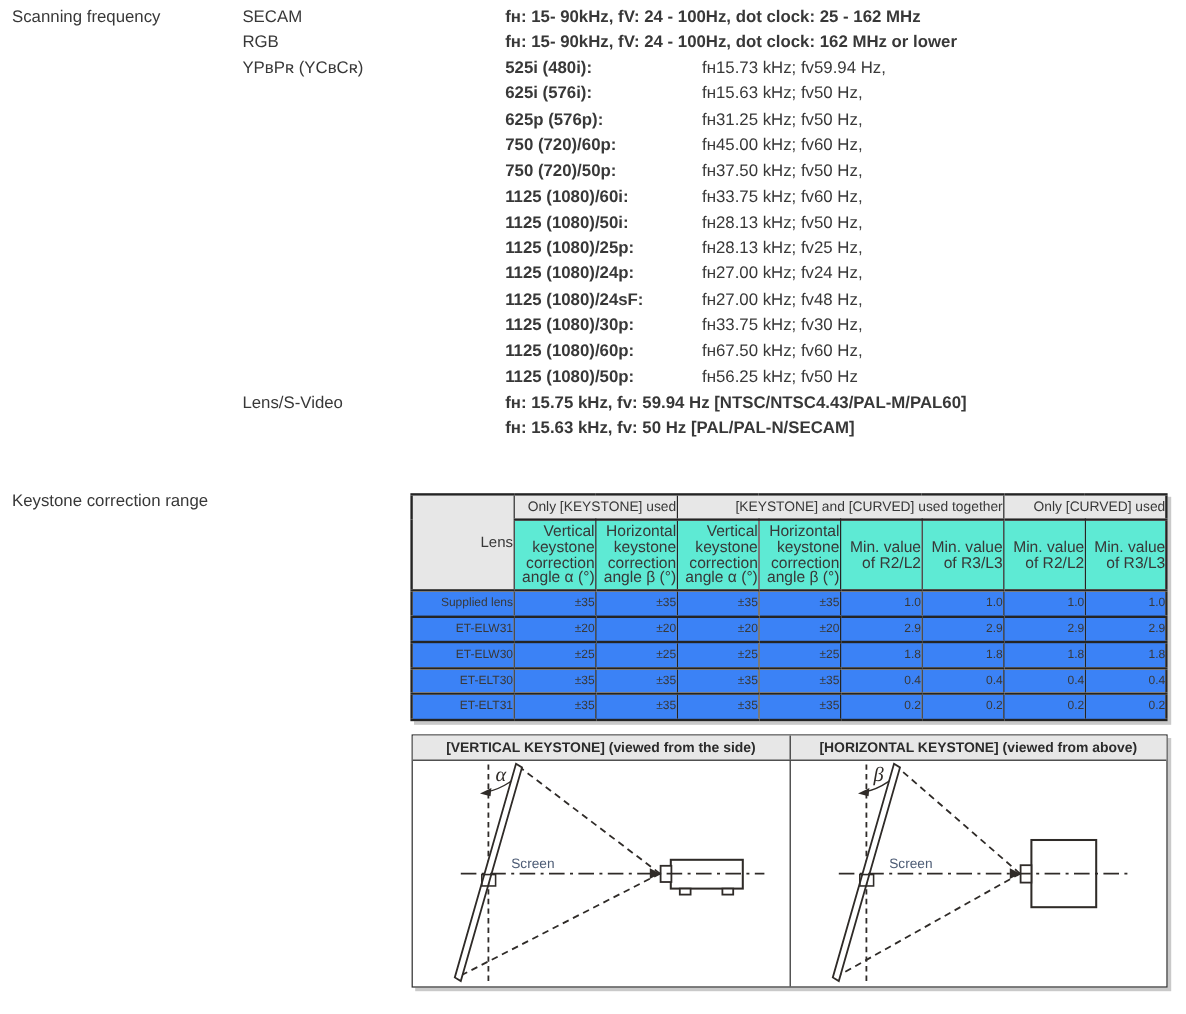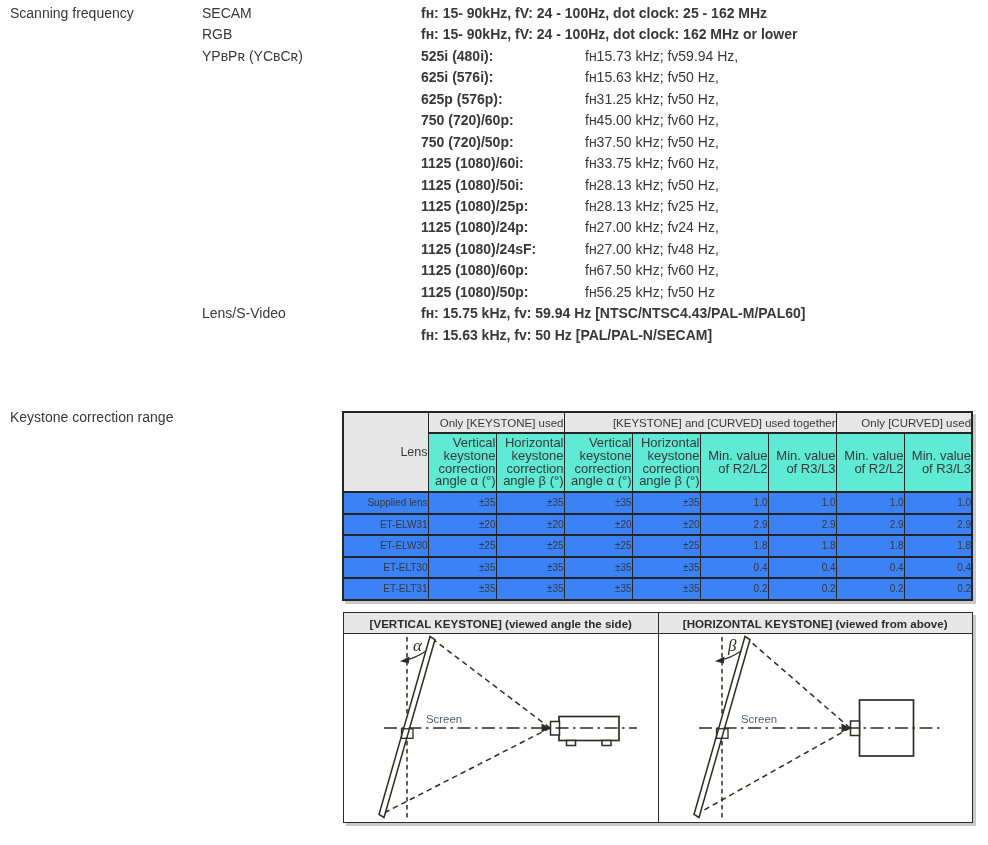--- a/index.html
+++ b/index.html
@@ -56,20 +56,21 @@
   <div class="scan-row"><span class="c1"></span><span class="c2">YPʙPʀ (YCʙCʀ)</span><span class="c3">525i (480i):</span><span class="c4">fʜ15.73 kHz; fv59.94 Hz,</span></div>
   <div class="scan-row"><span class="c1"></span><span class="c2"></span><span class="c3">625i (576i):</span><span class="c4">fʜ15.63 kHz; fv50 Hz,</span></div>
   <div class="scan-row"><span class="c1"></span><span class="c2"></span><span class="c3">625p (576p):</span><span class="c4">fʜ31.25 kHz; fv50 Hz,</span></div>
   <div class="scan-row"><span class="c1"></span><span class="c2"></span><span class="c3">750 (720)/60p:</span><span class="c4">fʜ45.00 kHz; fv60 Hz,</span></div>
   <div class="scan-row"><span class="c1"></span><span class="c2"></span><span class="c3">750 (720)/50p:</span><span class="c4">fʜ37.50 kHz; fv50 Hz,</span></div>
   <div class="scan-row"><span class="c1"></span><span class="c2"></span><span class="c3">1125 (1080)/60i:</span><span class="c4">fʜ33.75 kHz; fv60 Hz,</span></div>
   <div class="scan-row"><span class="c1"></span><span class="c2"></span><span class="c3">1125 (1080)/50i:</span><span class="c4">fʜ28.13 kHz; fv50 Hz,</span></div>
   <div class="scan-row"><span class="c1"></span><span class="c2"></span><span class="c3">1125 (1080)/25p:</span><span class="c4">fʜ28.13 kHz; fv25 Hz,</span></div>
   <div class="scan-row"><span class="c1"></span><span class="c2"></span><span class="c3">1125 (1080)/24p:</span><span class="c4">fʜ27.00 kHz; fv24 Hz,</span></div>
   <div class="scan-row"><span class="c1"></span><span class="c2"></span><span class="c3">1125 (1080)/24sF:</span><span class="c4">fʜ27.00 kHz; fv48 Hz,</span></div>
+  <div class="scan-row"><span class="c1"></span><span class="c2"></span><span class="c3">1125 (1080)/30p:</span><span class="c4">fʜ33.75 kHz; fv30 Hz,</span></div>
   <div class="scan-row"><span class="c1"></span><span class="c2"></span><span class="c3">1125 (1080)/60p:</span><span class="c4">fʜ67.50 kHz; fv60 Hz,</span></div>
   <div class="scan-row"><span class="c1"></span><span class="c2"></span><span class="c3">1125 (1080)/50p:</span><span class="c4">fʜ56.25 kHz; fv50 Hz</span></div>
   <div class="scan-row"><span class="c1"></span><span class="c2">Lens/S-Video</span><span class="c3">fʜ: 15.75 kHz, fv: 59.94 Hz [NTSC/NTSC4.43/PAL-M/PAL60]</span><span class="c4"></span></div>
   <div class="scan-row"><span class="c1"></span><span class="c2"></span><span class="c3">fʜ: 15.63 kHz, fv: 50 Hz [PAL/PAL-N/SECAM]</span><span class="c4"></span></div>
 </section>
 
 <div class="ks-label">Keystone correction range</div>
 
 <table class="ks">
   <colgroup>
@@ -155,21 +156,21 @@
       <td>0.2</td>
       <td>0.2</td>
       <td>0.2</td>
       <td>0.2</td>
     </tr>
   </tbody>
 </table>
 
 <div class="diag">
   <div class="diag-head">
-    <div class="hcell">[VERTICAL KEYSTONE] (viewed angle the side)</div>
+    <div class="hcell">[VERTICAL KEYSTONE] (viewed from the side)</div>
     <div class="hcell hr2">[HORIZONTAL KEYSTONE] (viewed from above)</div>
   </div>
   <div class="panels">
 
     <div class="panel">
       <svg width="313" height="188" viewBox="0 0 313 188">
         <g stroke="#2f2b28" fill="none">
           <line x1="63" y1="3" x2="63" y2="185" stroke-width="1.5" stroke-dasharray="4.5 3.5"></line>
           <line x1="206" y1="94" x2="88" y2="4.5" stroke-width="1.5" stroke-dasharray="5.5 4"></line>
           <line x1="206" y1="94" x2="38" y2="180" stroke-width="1.5" stroke-dasharray="5.5 4"></line>

